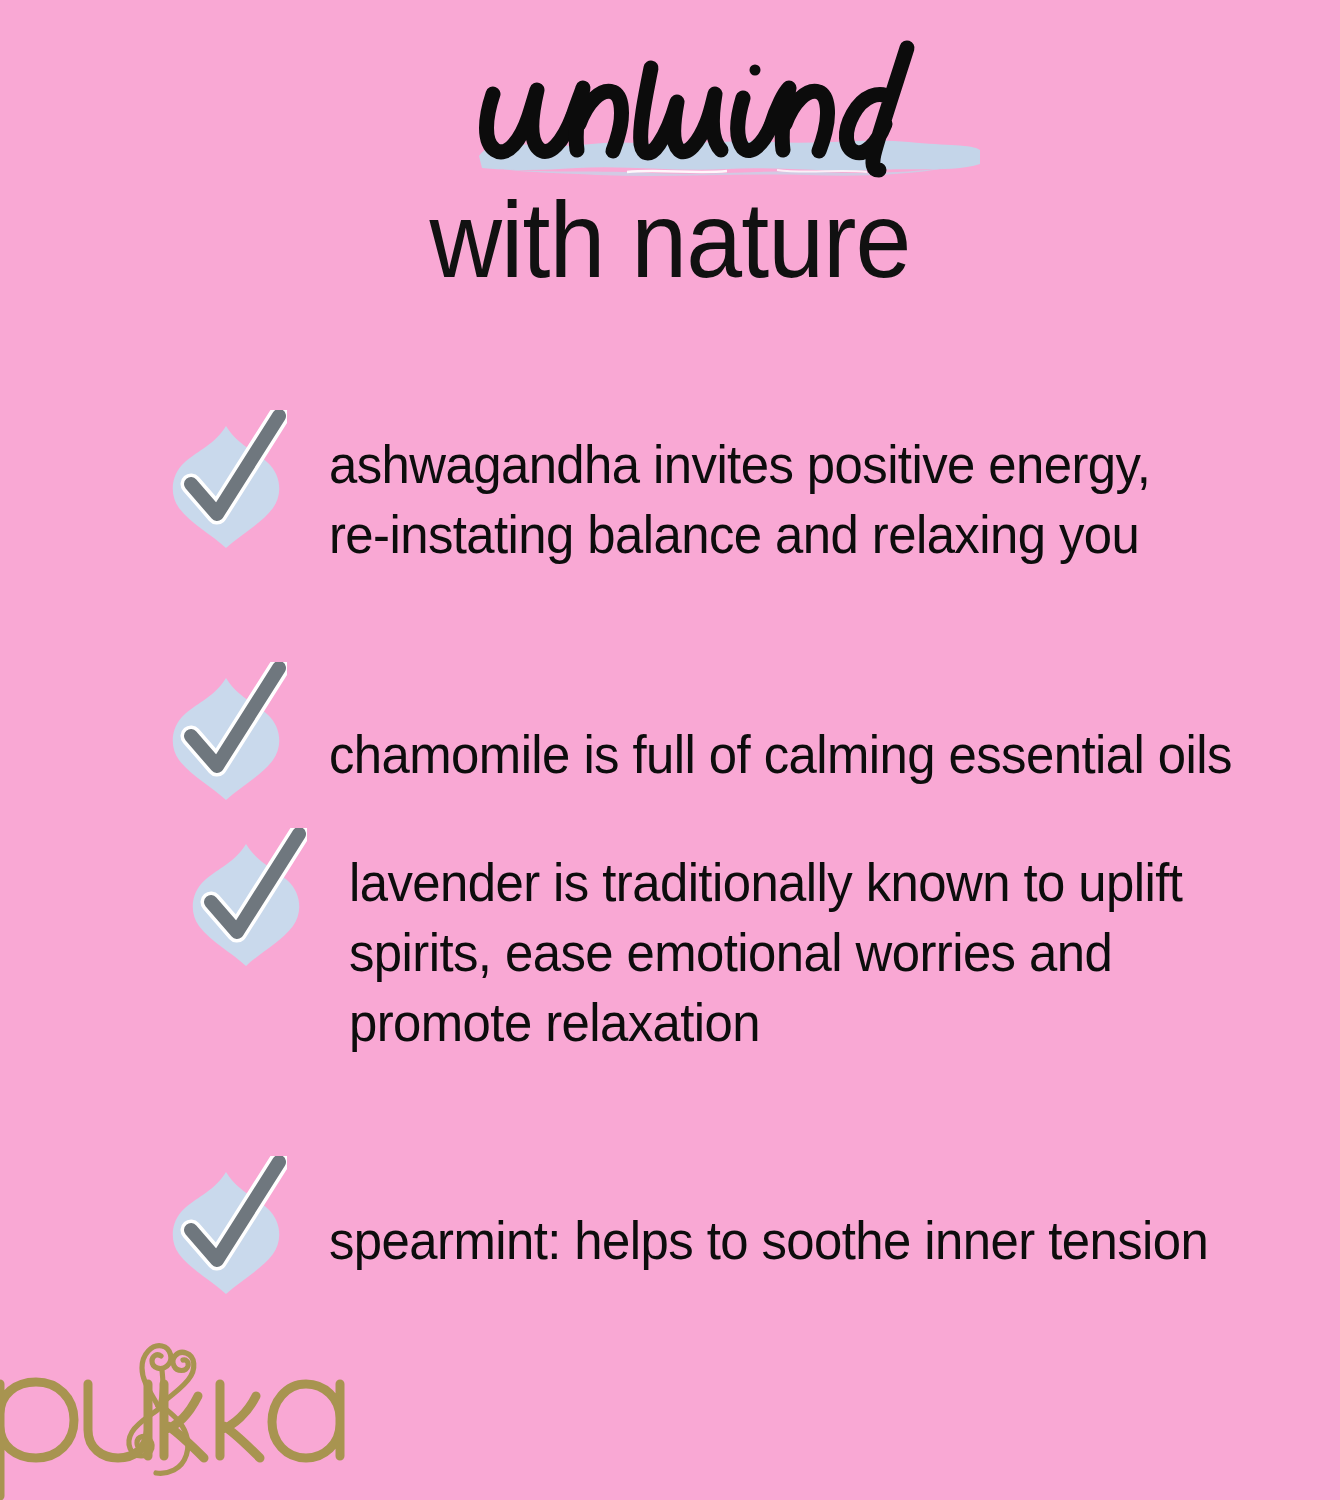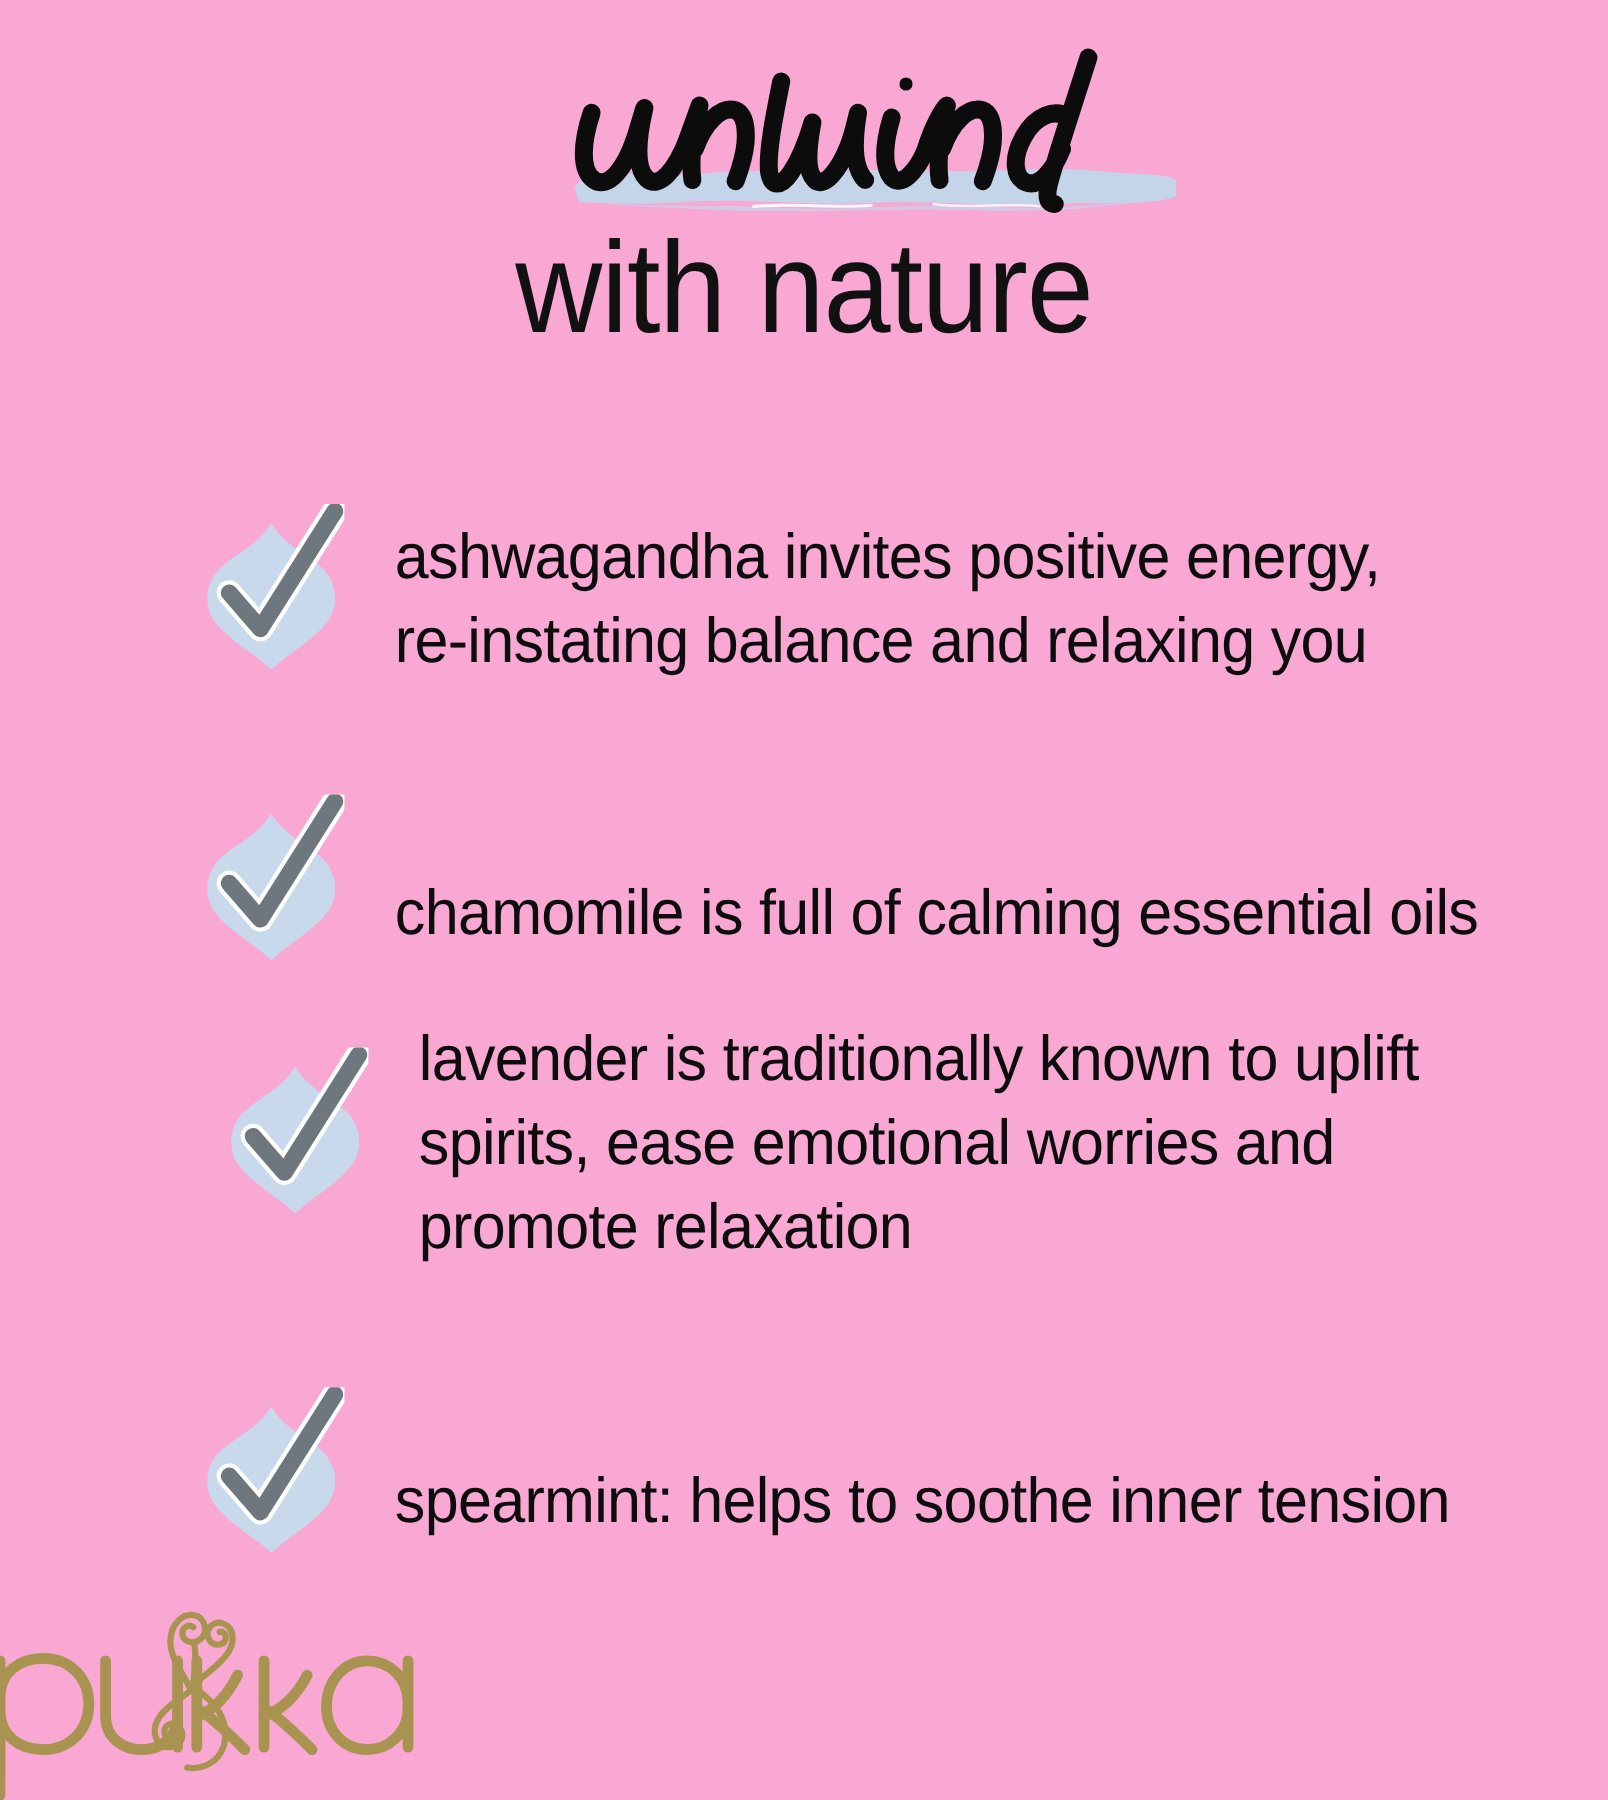--- a/index.html
+++ b/index.html
@@ -71,21 +71,21 @@
     position: absolute;
     left: 0;
     top: 410px;
     width: 1340px;
   }
   .benefit-row {
     position: absolute;
     left: 0;
     width: 1340px;
     display: flex;
-    align-items: center;
+    align-items: flex-start;
   }
   .benefit-row.r0 { top: 0px; }
   .benefit-row.r1 { top: 252px; }
   .benefit-row.r2 { top: 418px; margin-left: 20px; }
   .benefit-row.r3 { top: 746px; }
 
   .check-icon {
     position: relative;
     flex: 0 0 auto;
     width: 122px;

